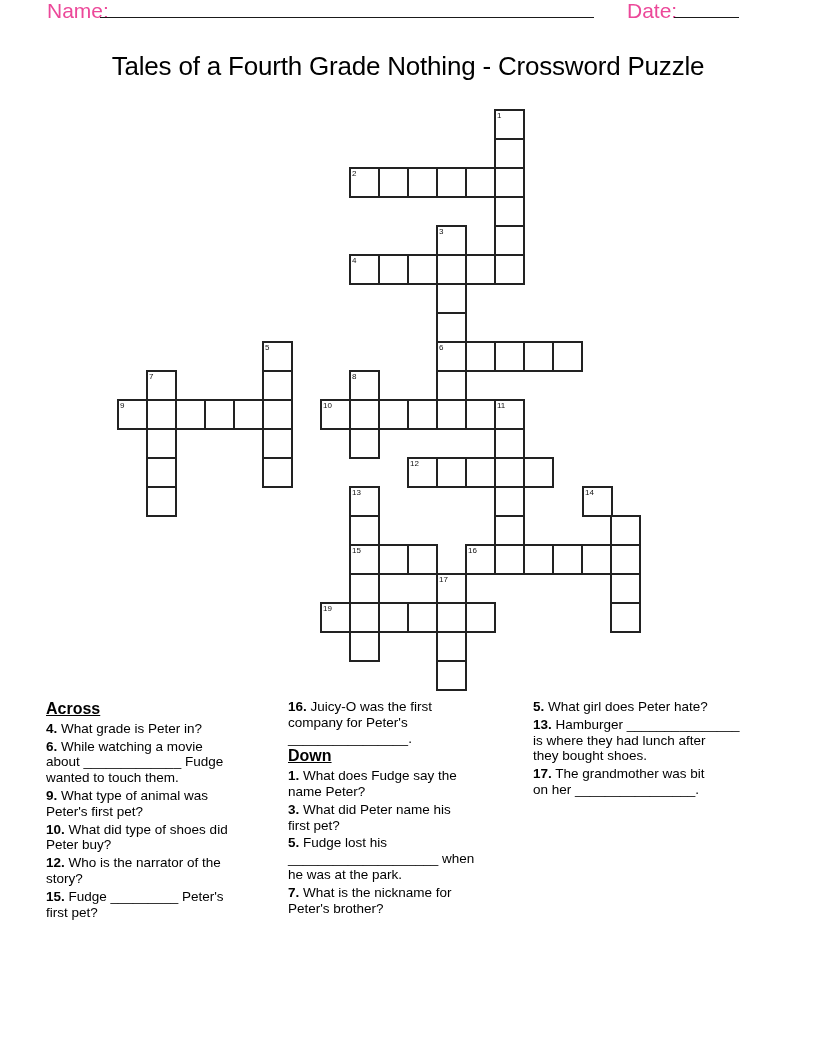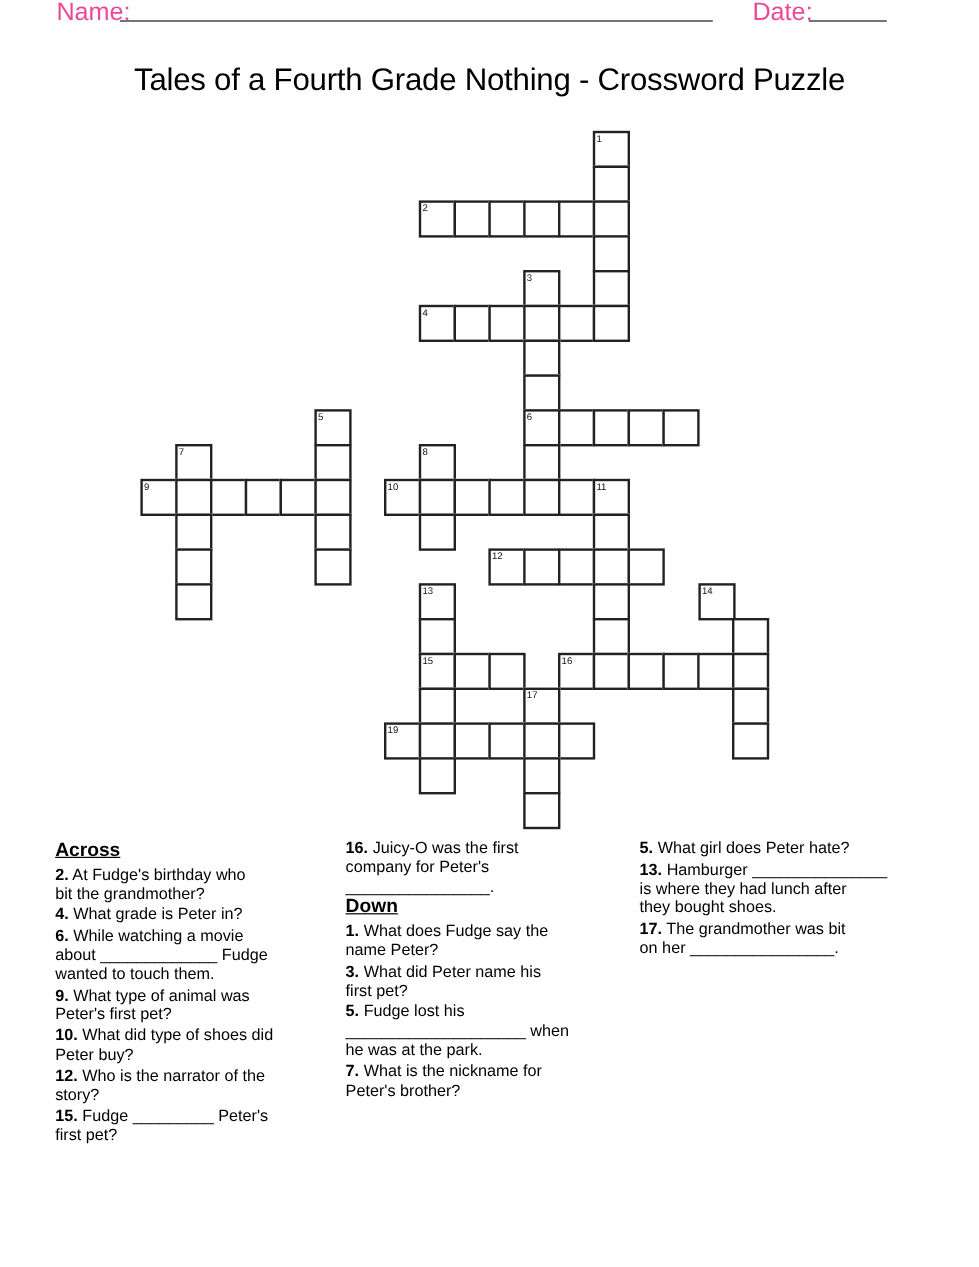--- a/index.html
+++ b/index.html
@@ -215,22 +215,20 @@
       <div class="cell" style="left: 436px; top: 602px;"></div>
       <div class="cell" style="left: 465px; top: 602px;"></div>
       <div class="cell" style="left: 610px; top: 602px;"></div>
       <div class="cell" style="left: 349px; top: 631px;"></div>
       <div class="cell" style="left: 436px; top: 631px;"></div>
       <div class="cell" style="left: 436px; top: 660px;"></div>
     </div>
 
   <div class="clue-col" id="clue-col-1">
       <div class="clue-heading">Across</div>
-      <div class="clue"><span class="clue-num">2.</span> <span class="clue-text">At Fudge's birthday who
-bit the grandmother?</span></div>
       <div class="clue"><span class="clue-num">4.</span> <span class="clue-text">What grade is Peter in?</span></div>
       <div class="clue"><span class="clue-num">6.</span> <span class="clue-text">While watching a movie
 about _____________ Fudge
 wanted to touch them.</span></div>
       <div class="clue"><span class="clue-num">9.</span> <span class="clue-text">What type of animal was
 Peter's first pet?</span></div>
       <div class="clue"><span class="clue-num">10.</span> <span class="clue-text">What did type of shoes did
 Peter buy?</span></div>
       <div class="clue"><span class="clue-num">12.</span> <span class="clue-text">Who is the narrator of the
 story?</span></div>

